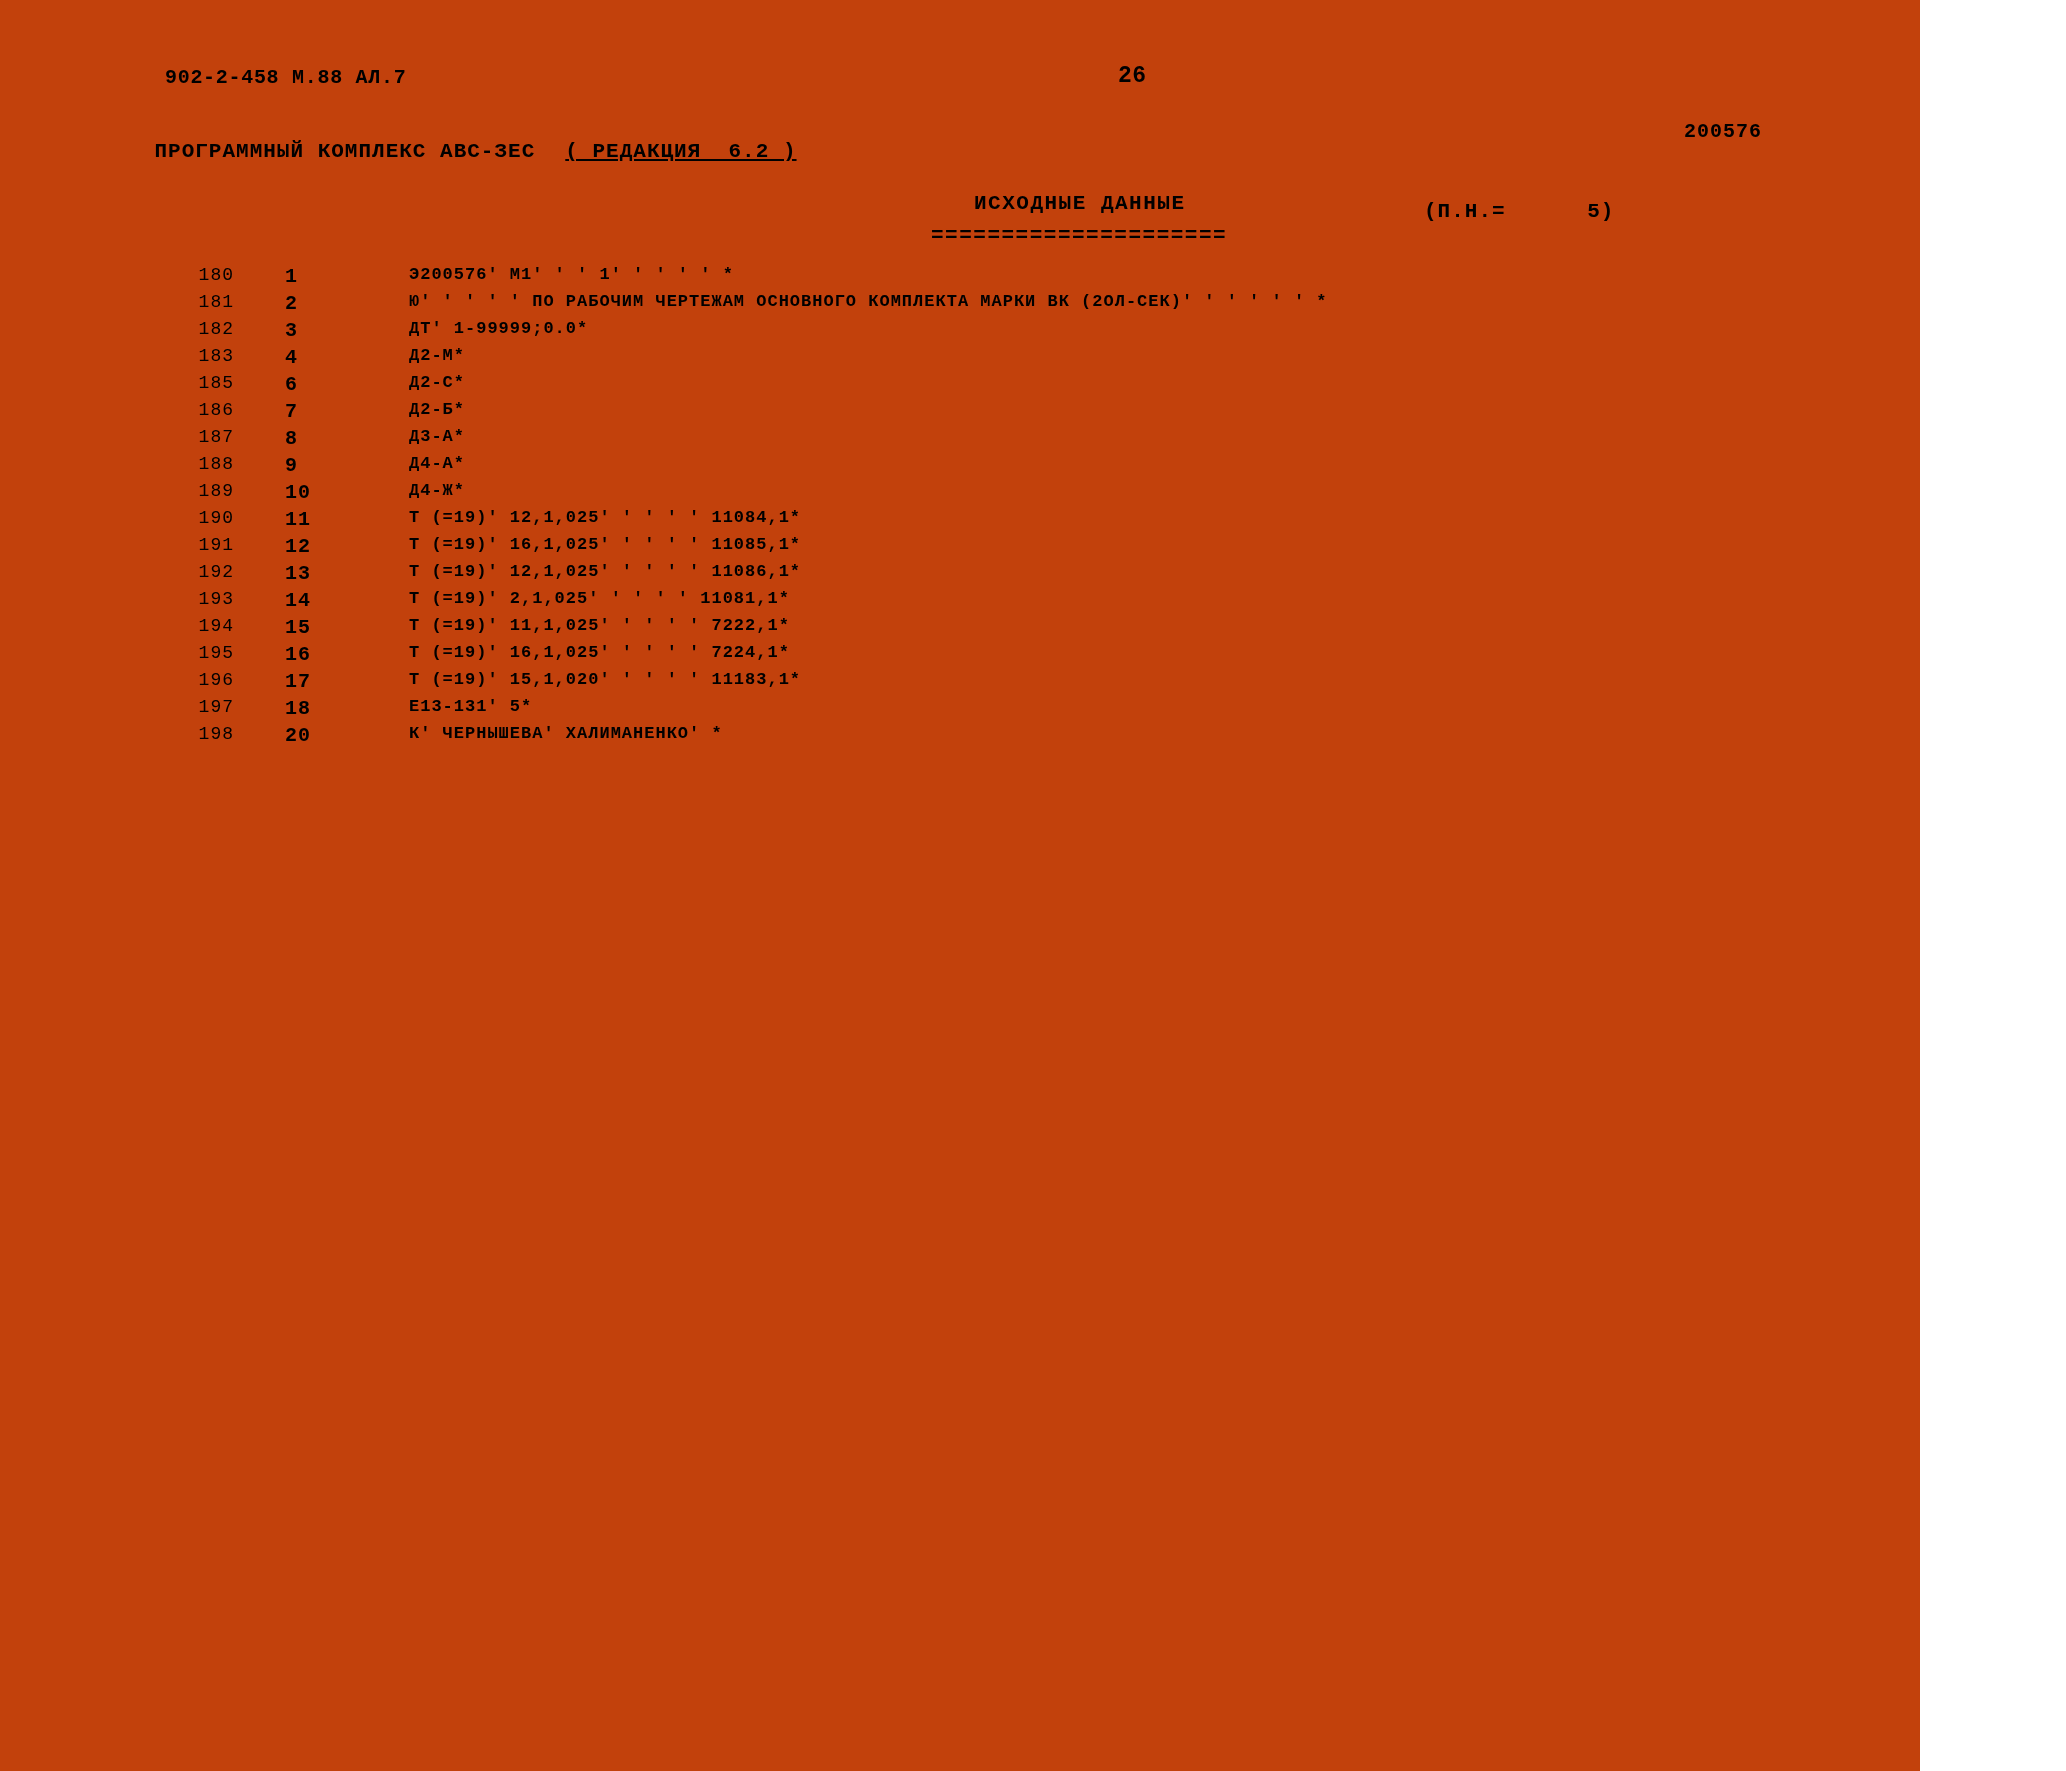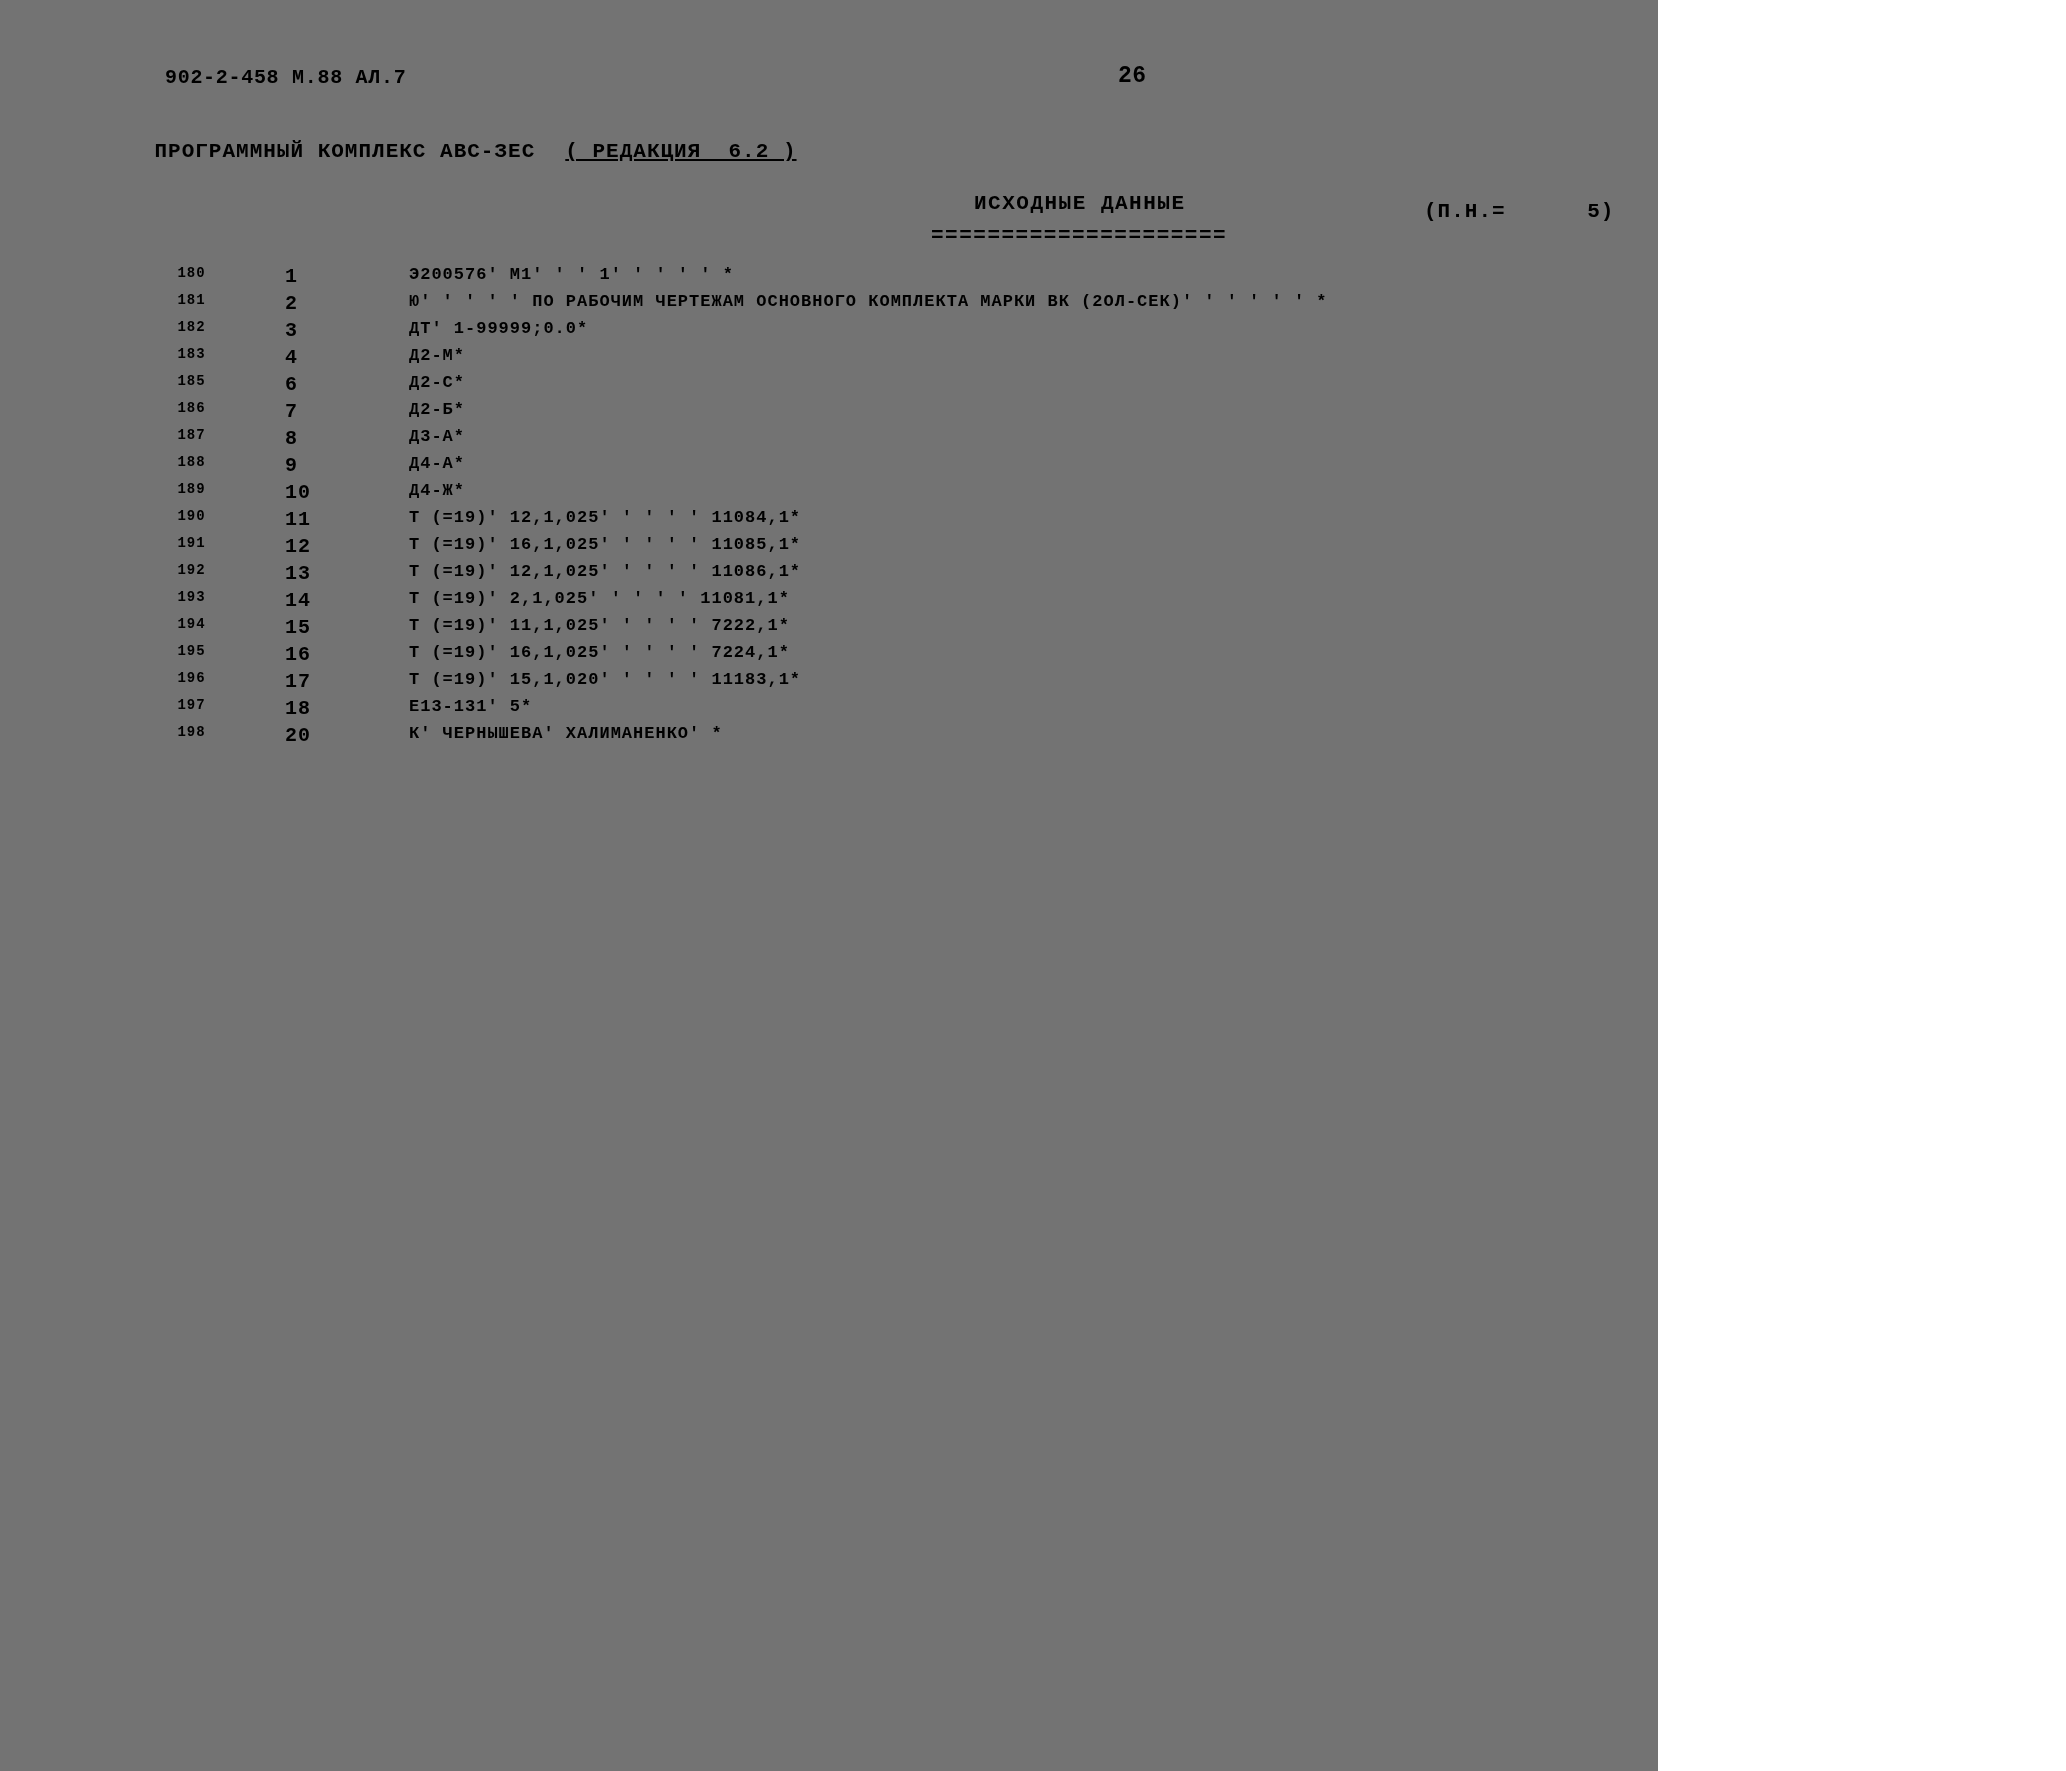--- a/index.html
+++ b/index.html
@@ -7,23 +7,23 @@
     padding: 0;
     background: #ffffff;
   }
   body {
     font-family: "Liberation Mono", "DejaVu Sans Mono", monospace;
     color: #000000;
     -webkit-font-smoothing: none;
   }
   .page {
     position: relative;
-    width: 1658px;
+    width: 1920px;
     height: 1771px;
-    background: #737373;
+    background: #c2410c;
     overflow: hidden;
   }
   
   .doc-ref {
     position: absolute;
     left: 165px;
     top: 66px;
     font-size: 20px;
     letter-spacing: 0.7px;
     font-weight: 700;
@@ -99,24 +99,24 @@
   }
   .listing-row {
     position: relative;
     height: 27px;
     white-space: pre;
   }
   .col-seq {
     position: absolute;
     left: 149px;
     width: 85px;
-    text-align: center;
-    font-size: 14px;
+    text-align: right;
+    font-size: 18px;
     letter-spacing: 1px;
-    font-weight: 700;
+    font-weight: 400;
   }
   .col-idx {
     position: absolute;
     left: 285px;
     width: 75px;
     text-align: left;
     font-size: 20px;
     letter-spacing: 1px;
     font-weight: 700;
   }

